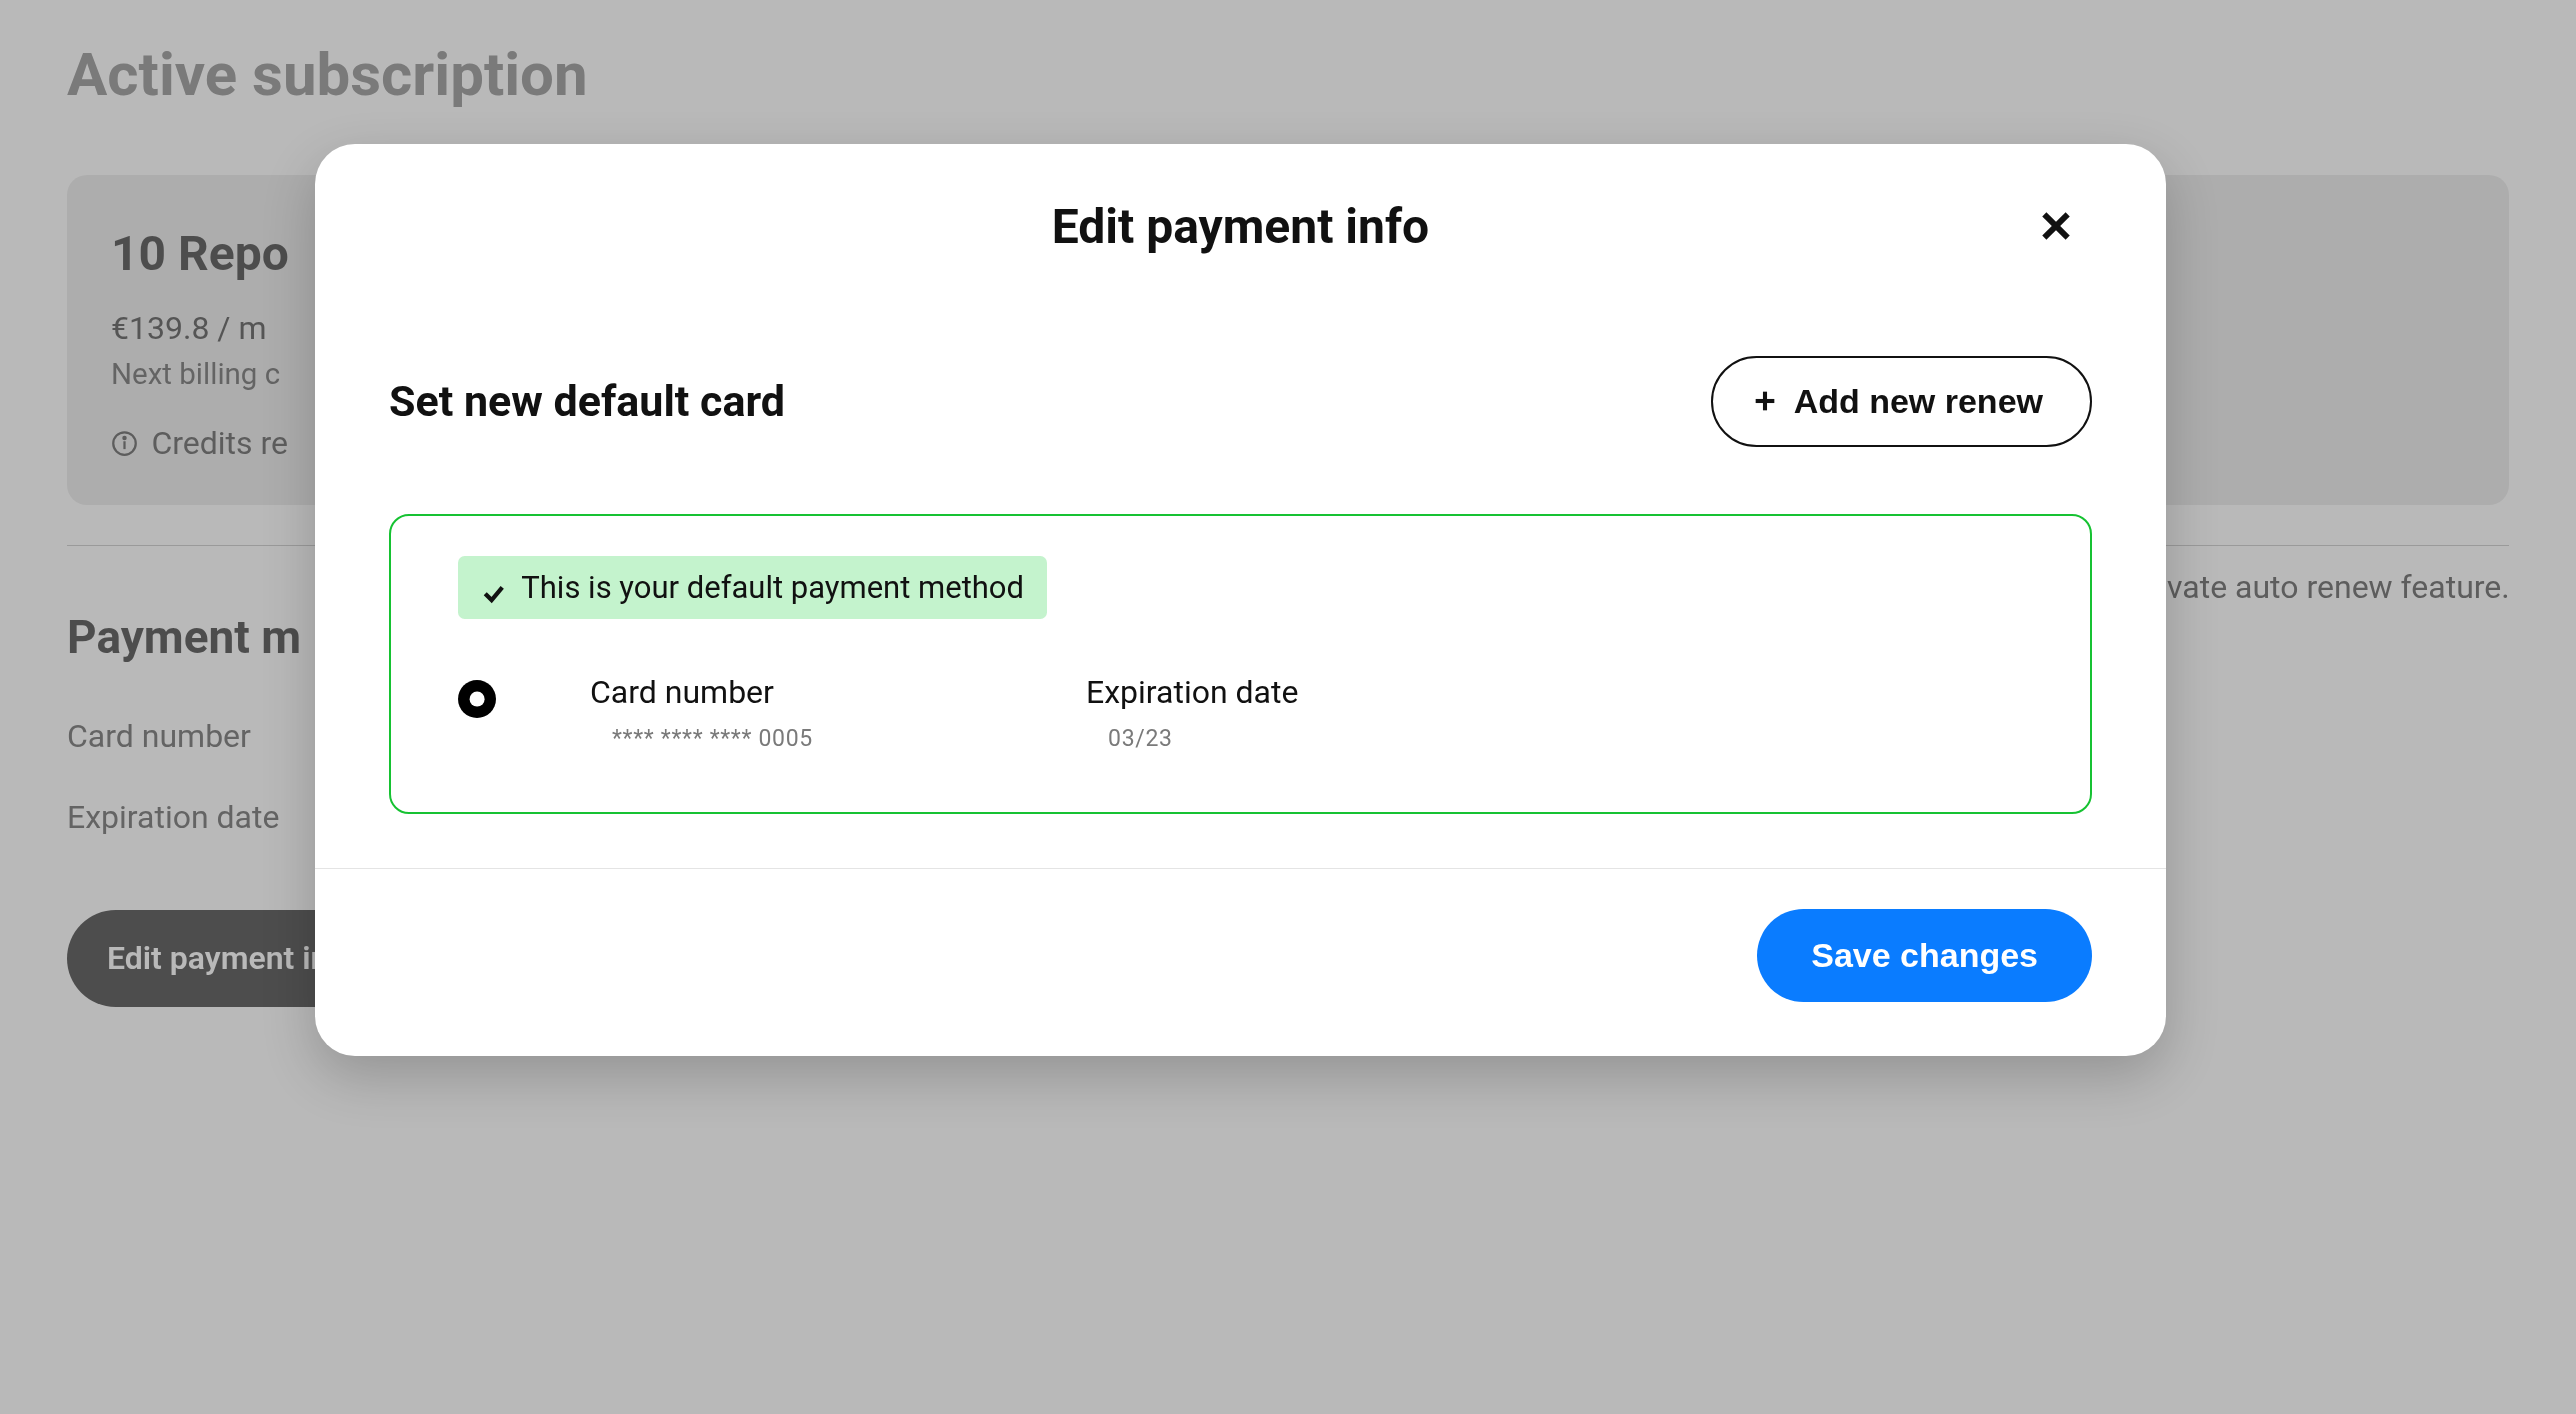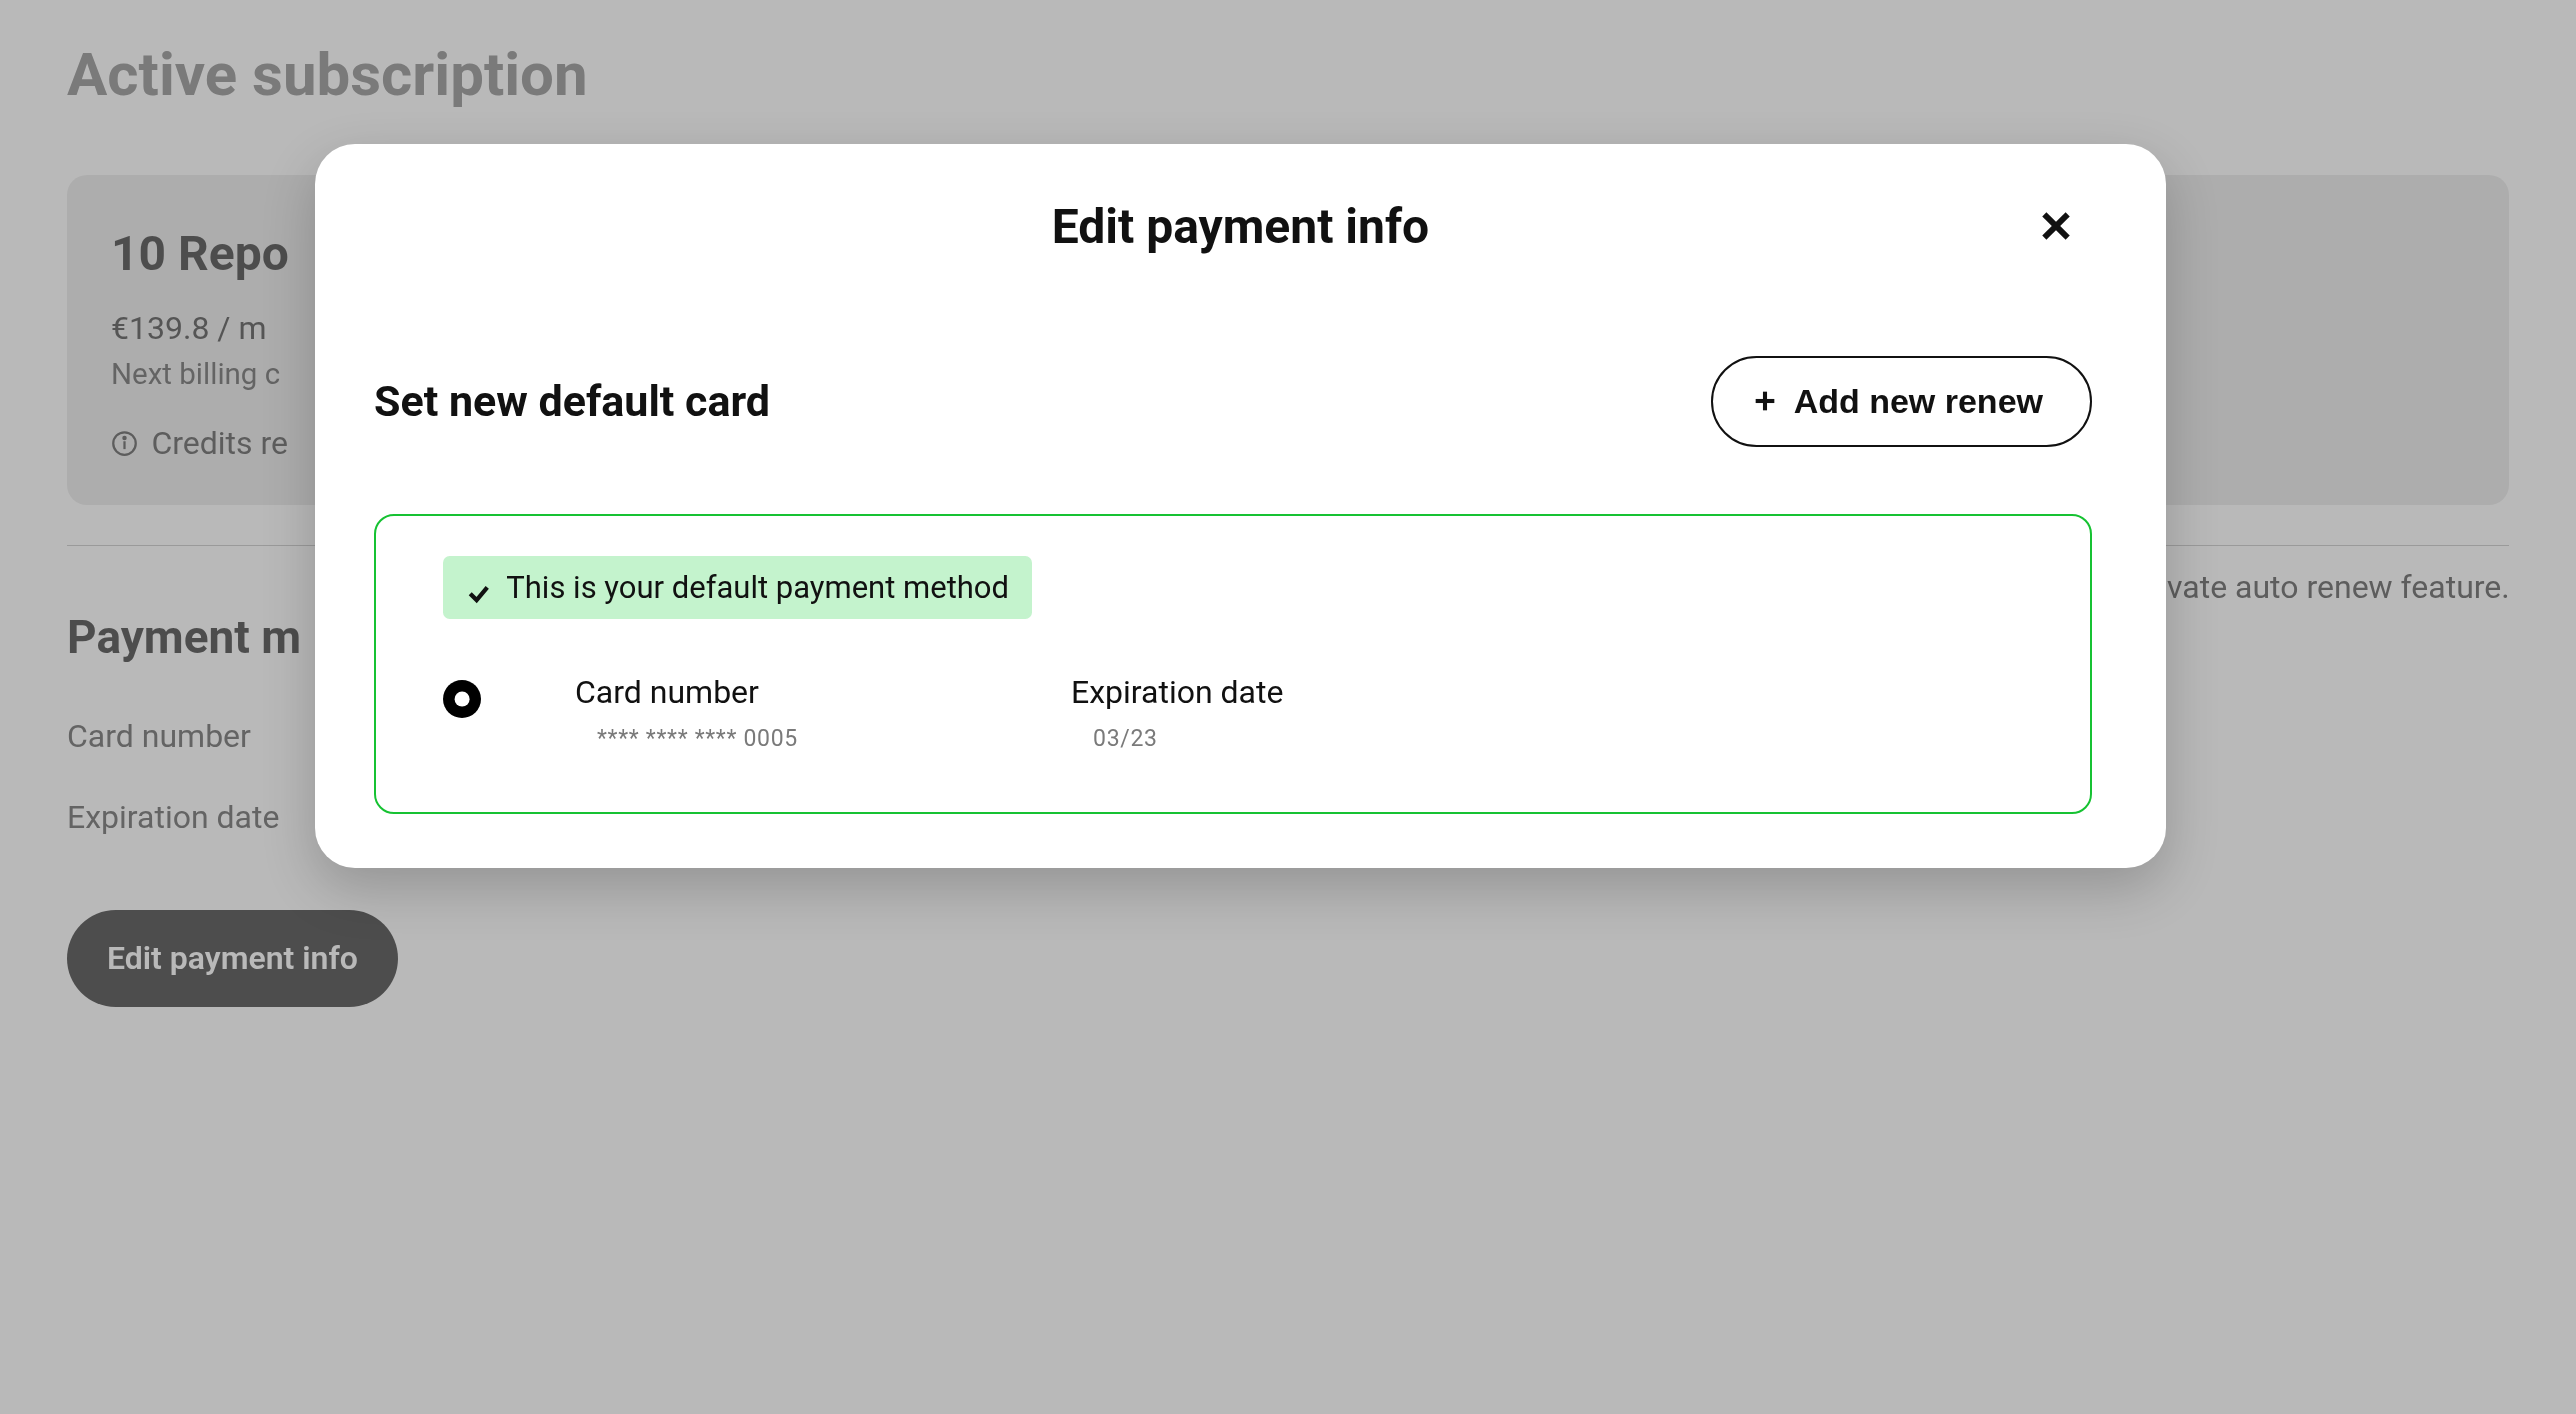--- a/index.html
+++ b/index.html
@@ -108,21 +108,21 @@
     right: 87px;
     top: 60px;
     width: 47px; height: 47px;
     background: none; border: 0;
     cursor: pointer;
     padding: 0;
   }
   .close-btn svg { width: 40px; height: 40px; stroke: #111; stroke-width: 3.5; }
 
   .modal-body {
-    padding: 94px 74px 54px 59px;
+    padding: 94px 74px 54px 74px;
   }
 
   .body-head {
     display: flex;
     align-items: center;
     justify-content: space-between;
     margin-bottom: 67px;
   }
   .body-head h4 {
     font-size: 43px;
@@ -279,14 +279,19 @@
           <div class="value">**** **** **** 0005</div>
         </div>
         <div class="col">
           <div class="label">Expiration date</div>
           <div class="value">03/23</div>
         </div>
       </div>
     </div>
   </div>
 
+  <div class="modal-footer">
+    <button class="save-btn">
+      <span>Save changes</span>
+    </button>
+  </div>
 </div>
 
 
 </body></html>

